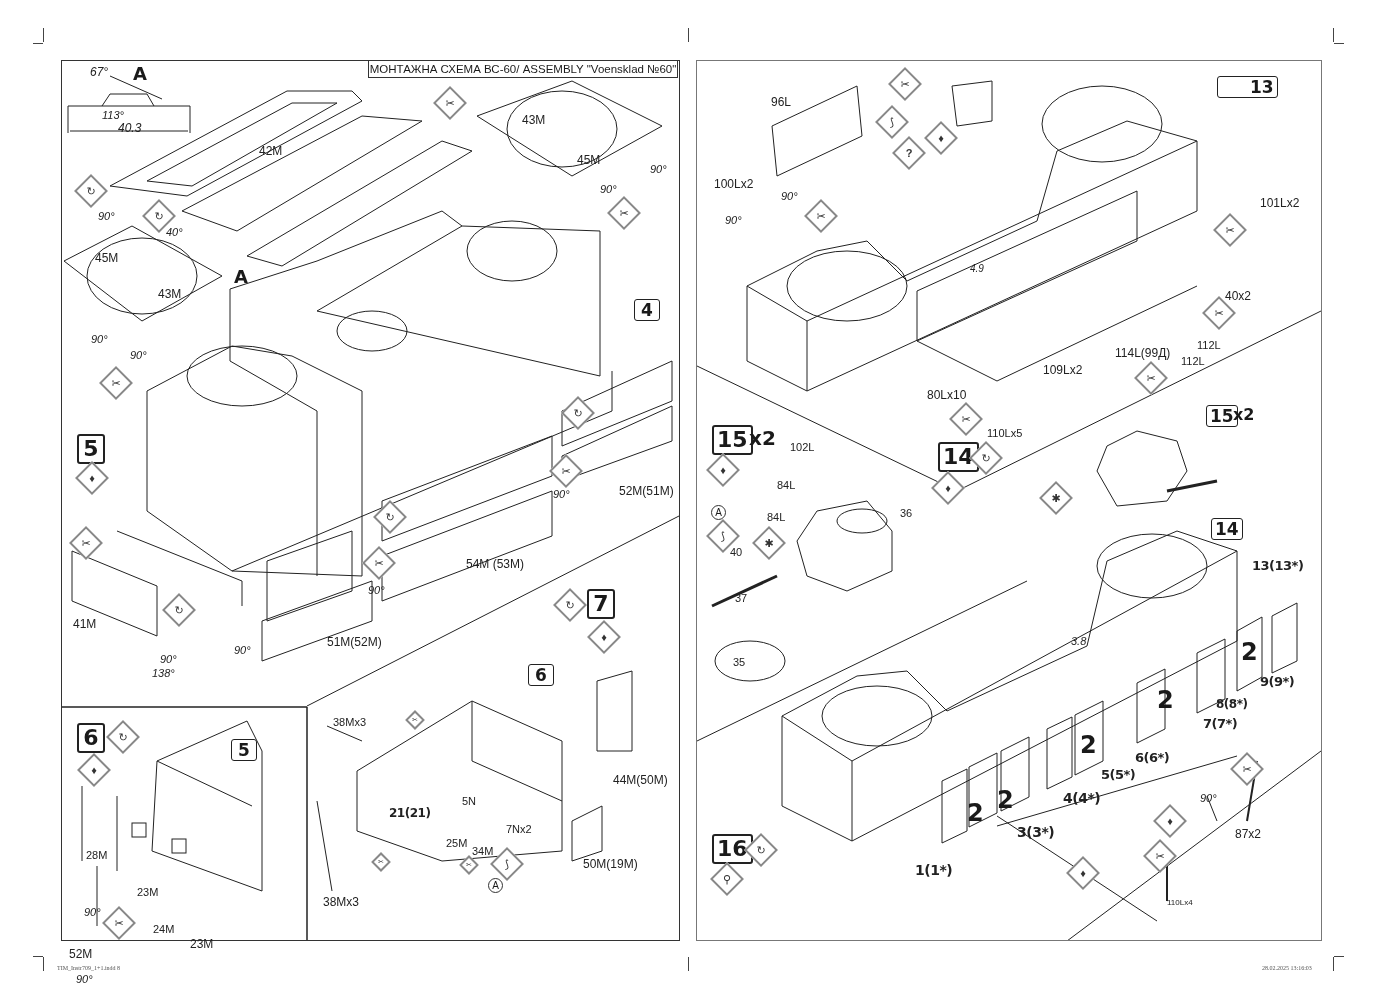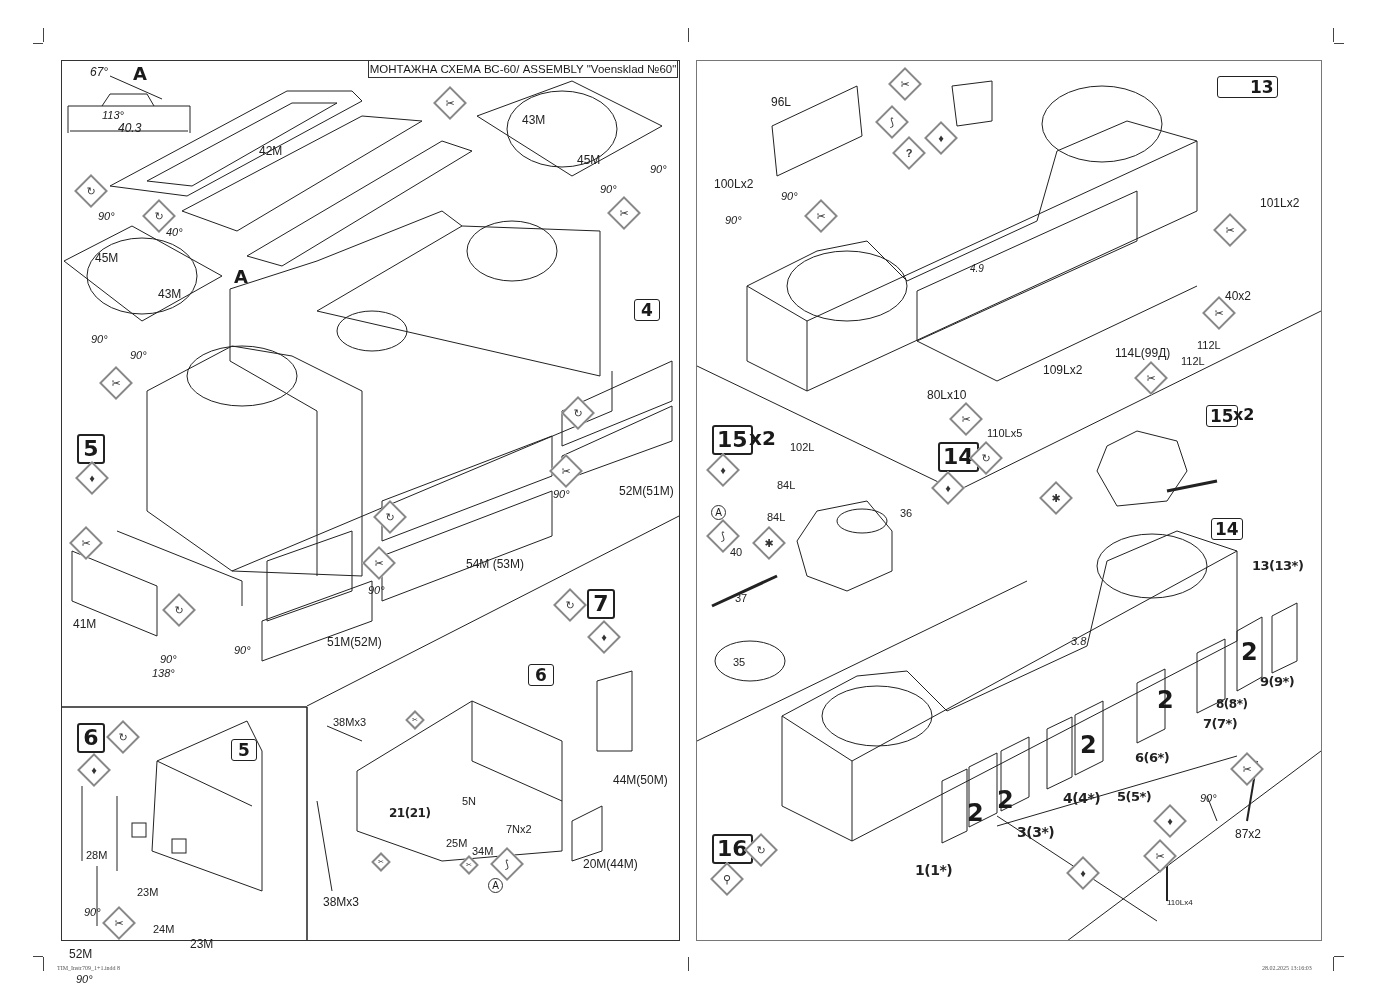--- a/index.html
+++ b/index.html
@@ -212,21 +212,21 @@
     </div>
 
   <div class="step sm" style="left:466px;top:603px;">6</div>
   <div class="lbl sm" style="left:271px;top:655px;">38Mx3</div>
   <div class="lbl bold" style="left:327px;top:745px;font-size:12px;">21(21)</div>
   <div class="lbl sm" style="left:400px;top:734px;font-size:11px;">5N</div>
   <div class="lbl sm" style="left:444px;top:762px;font-size:11px;">7Nx2</div>
   <div class="lbl sm" style="left:384px;top:776px;">25M</div>
   <div class="lbl sm" style="left:410px;top:784px;">34M</div>
   <div class="lbl" style="left:551px;top:712px;">44M(50M)</div>
-  <div class="lbl" style="left:521px;top:796px;">20M(44M)</div>
+  <div class="lbl" style="left:521px;top:796px;">50M(19M)</div>
   <div class="lbl" style="left:261px;top:834px;">38Mx3</div>
   <div class="circled" style="left:426px;top:817px;">A</div>
   <div class="diamond" style="left:346px;top:652px;width:10px;height:10px;">
       <span style="width:10px;height:10px;line-height:10px;font-size:7px;">✂</span>
     </div>
   <div class="diamond" style="left:312px;top:794px;width:10px;height:10px;">
       <span style="width:10px;height:10px;line-height:10px;font-size:7px;">✂</span>
     </div>
   <div class="diamond" style="left:400px;top:797px;width:10px;height:10px;">
       <span style="width:10px;height:10px;line-height:10px;font-size:7px;">✂</span>
@@ -366,21 +366,21 @@
     </div>
   <div class="step sm" style="left:509px;top:344px;">15</div>
   <div class="mult" style="left:536px;top:344px;font-size:16px;">x2</div>
   <div class="step sm" style="left:514px;top:457px;">14</div>
 
   <div class="lbl bold" style="left:555px;top:497px;font-size:13px;">13(13*)</div>
   <div class="lbl bold" style="left:563px;top:613px;font-size:13px;">9(9*)</div>
   <div class="lbl bold" style="left:519px;top:636px;font-size:12px;">8(8*)</div>
   <div class="lbl bold" style="left:506px;top:655px;font-size:13px;">7(7*)</div>
   <div class="lbl bold" style="left:438px;top:689px;font-size:13px;">6(6*)</div>
-  <div class="lbl bold" style="left:404px;top:728px;font-size:13px;margin-left:16px;">5(5*)</div>
+  <div class="lbl bold" style="left:404px;top:706px;font-size:13px;">5(5*)</div>
   <div class="lbl bold" style="left:366px;top:729px;font-size:14px;">4(4*)</div>
   <div class="lbl bold" style="left:320px;top:763px;font-size:14px;">3(3*)</div>
   <div class="lbl bold" style="left:218px;top:801px;font-size:14px;">1(1*)</div>
   <div class="lbl it sm" style="left:374px;top:574px;">3.8</div>
 
   <div class="bigtwo" style="left:270px;top:738px;">2</div>
   <div class="bigtwo" style="left:300px;top:725px;">2</div>
   <div class="bigtwo" style="left:383px;top:670px;">2</div>
   <div class="bigtwo" style="left:460px;top:625px;">2</div>
   <div class="bigtwo" style="left:544px;top:577px;">2</div>

